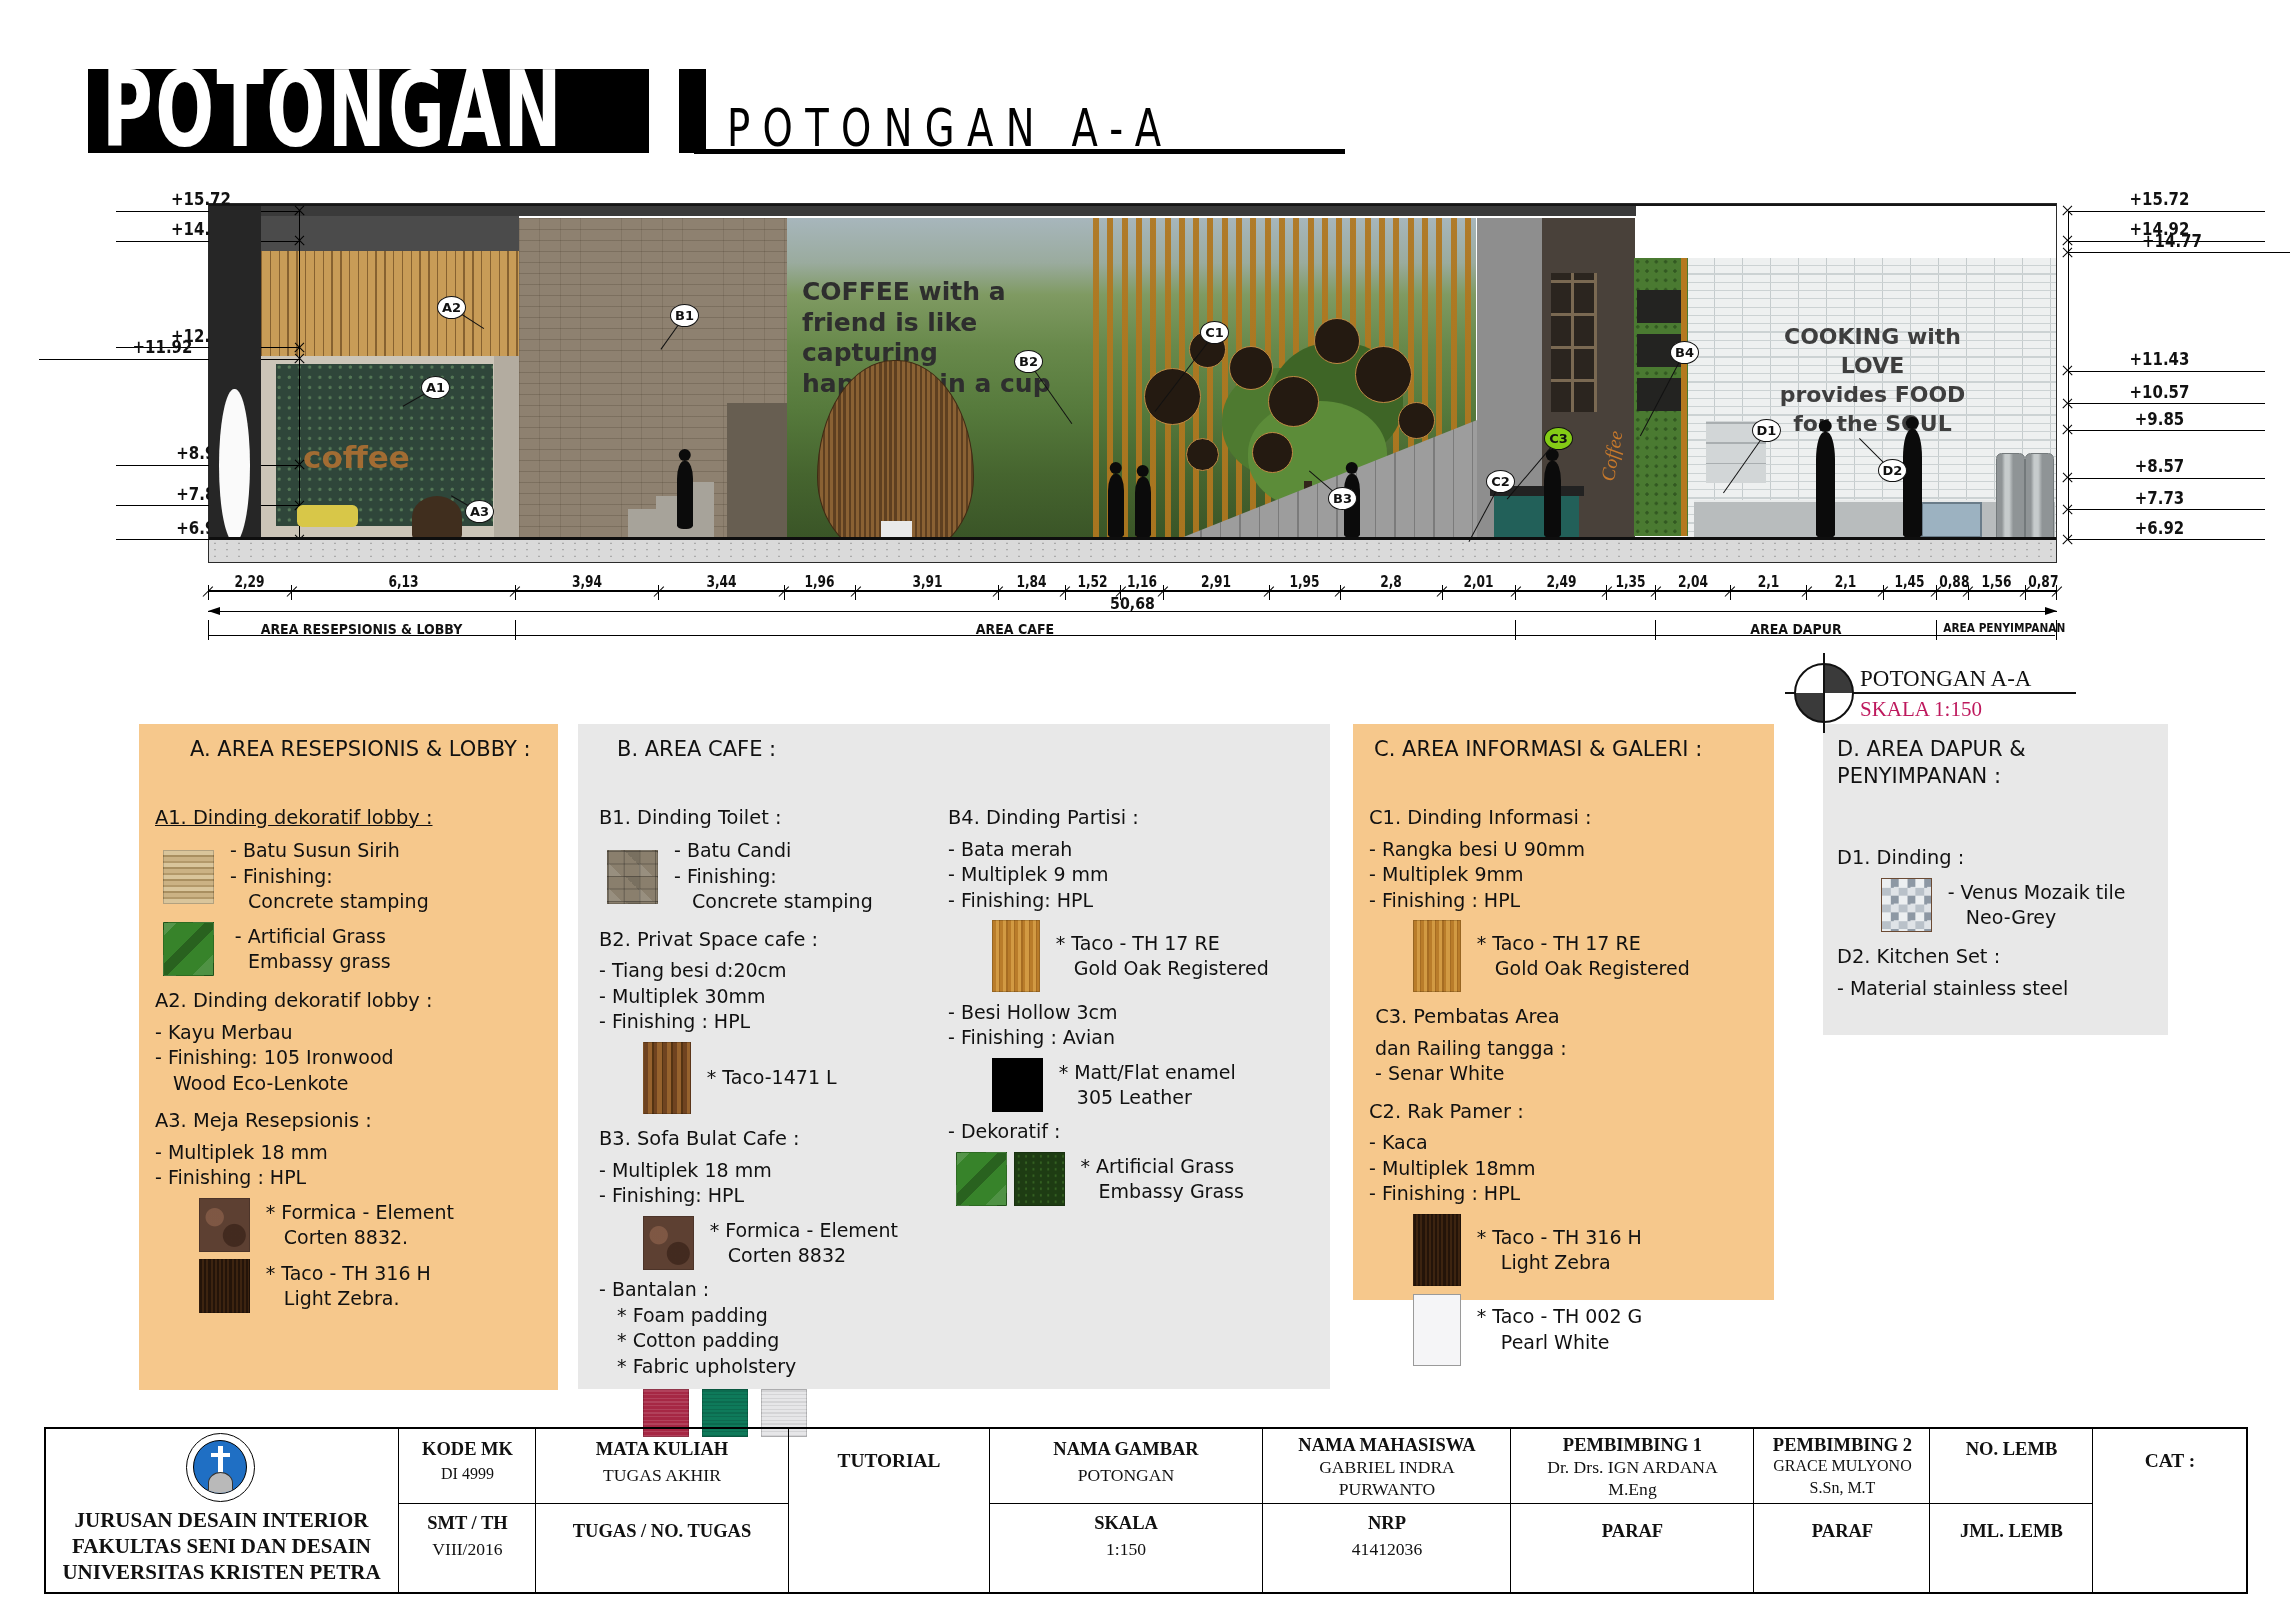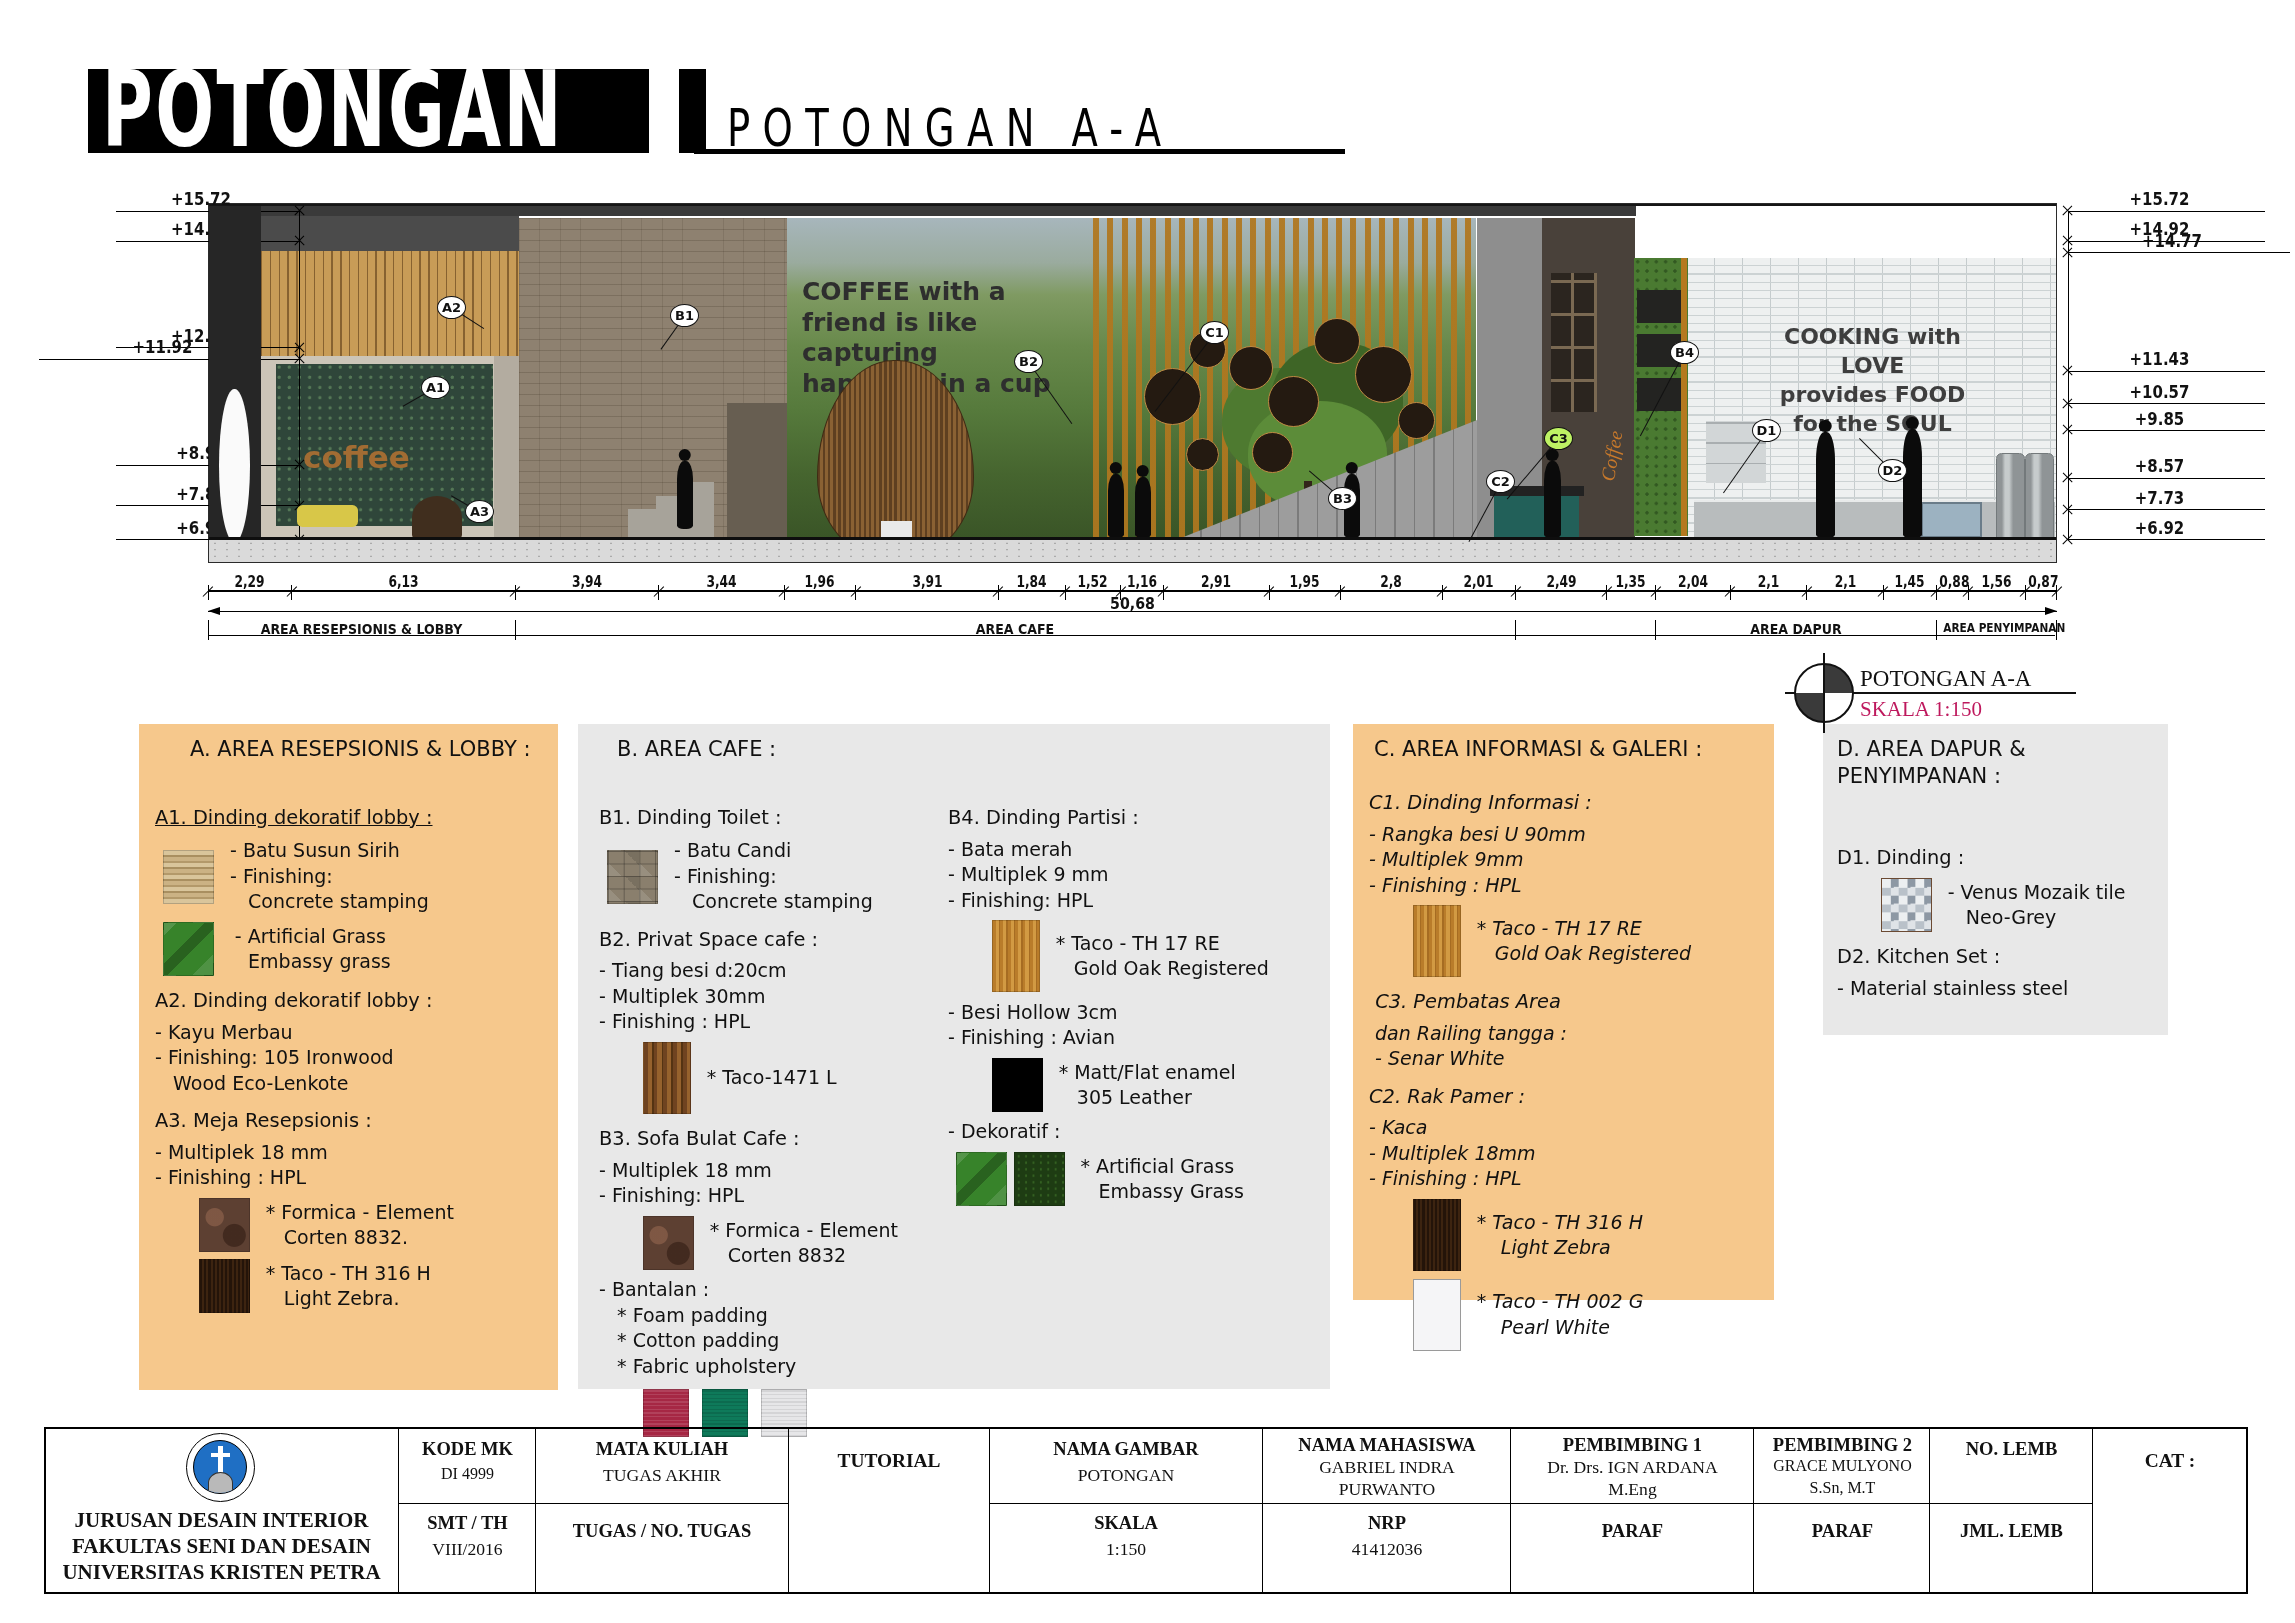--- a/index.html
+++ b/index.html
@@ -320,21 +320,21 @@
       <div style="position: absolute; left: 670px; top: 304px; width: 29px; height: 23px; background: rgb(255, 255, 255); border: 1.9px solid rgb(17, 17, 17); border-radius: 50%; display: flex; align-items: center; justify-content: center; font-size: 13px; font-weight: bold; z-index: 20; box-sizing: border-box;">B1</div>
       <div style="position: absolute; left: 1028px; top: 361px; width: 76px; height: 1.4px; background: rgb(17, 17, 17); transform: rotate(0.957589rad); transform-origin: 0px 50%; z-index: 19;"></div>
       <div style="position: absolute; left: 1014px; top: 350px; width: 29px; height: 23px; background: rgb(255, 255, 255); border: 1.9px solid rgb(17, 17, 17); border-radius: 50%; display: flex; align-items: center; justify-content: center; font-size: 13px; font-weight: bold; z-index: 20; box-sizing: border-box;">B2</div>
       <div style="position: absolute; left: 1215px; top: 332px; width: 99px; height: 1.4px; background: rgb(17, 17, 17); transform: rotate(2.22364rad); transform-origin: 0px 50%; z-index: 19;"></div>
       <div style="position: absolute; left: 1200px; top: 321px; width: 29px; height: 23px; background: rgb(255, 255, 255); border: 1.9px solid rgb(17, 17, 17); border-radius: 50%; display: flex; align-items: center; justify-content: center; font-size: 13px; font-weight: bold; z-index: 20; box-sizing: border-box;">C1</div>
       <div style="position: absolute; left: 1342px; top: 498px; width: 43px; height: 1.4px; background: rgb(17, 17, 17); transform: rotate(-2.43297rad); transform-origin: 0px 50%; z-index: 19;"></div>
       <div style="position: absolute; left: 1328px; top: 487px; width: 29px; height: 23px; background: rgb(255, 255, 255); border: 1.9px solid rgb(17, 17, 17); border-radius: 50%; display: flex; align-items: center; justify-content: center; font-size: 13px; font-weight: bold; z-index: 20; box-sizing: border-box;">B3</div>
       <div style="position: absolute; left: 1501px; top: 481px; width: 68px; height: 1.4px; background: rgb(17, 17, 17); transform: rotate(2.06474rad); transform-origin: 0px 50%; z-index: 19;"></div>
       <div style="position: absolute; left: 1486px; top: 470px; width: 29px; height: 23px; background: rgb(255, 255, 255); border: 1.9px solid rgb(17, 17, 17); border-radius: 50%; display: flex; align-items: center; justify-content: center; font-size: 13px; font-weight: bold; z-index: 20; box-sizing: border-box;">C2</div>
       <div style="position: absolute; left: 1558px; top: 438px; width: 79px; height: 1.4px; background: rgb(17, 17, 17); transform: rotate(2.27305rad); transform-origin: 0px 50%; z-index: 19;"></div>
-      <div style="position: absolute; left: 1544px; top: 427px; width: 29px; height: 23px; background: #bef264; border: 1.9px solid rgb(17, 17, 17); border-radius: 50%; display: flex; align-items: center; justify-content: center; font-size: 13px; font-weight: bold; z-index: 20; box-sizing: border-box;">C3</div>
+      <div style="position: absolute; left: 1544px; top: 427px; width: 29px; height: 23px; background: #84cc16; border: 1.9px solid rgb(17, 17, 17); border-radius: 50%; display: flex; align-items: center; justify-content: center; font-size: 13px; font-weight: bold; z-index: 20; box-sizing: border-box;">C3</div>
       <div style="position: absolute; left: 1684px; top: 352px; width: 94px; height: 1.4px; background: rgb(17, 17, 17); transform: rotate(2.05642rad); transform-origin: 0px 50%; z-index: 19;"></div>
       <div style="position: absolute; left: 1670px; top: 341px; width: 29px; height: 23px; background: rgb(255, 255, 255); border: 1.9px solid rgb(17, 17, 17); border-radius: 50%; display: flex; align-items: center; justify-content: center; font-size: 13px; font-weight: bold; z-index: 20; box-sizing: border-box;">B4</div>
       <div style="position: absolute; left: 1767px; top: 430px; width: 76px; height: 1.4px; background: rgb(17, 17, 17); transform: rotate(2.184rad); transform-origin: 0px 50%; z-index: 19;"></div>
       <div style="position: absolute; left: 1752px; top: 419px; width: 29px; height: 23px; background: rgb(255, 255, 255); border: 1.9px solid rgb(17, 17, 17); border-radius: 50%; display: flex; align-items: center; justify-content: center; font-size: 13px; font-weight: bold; z-index: 20; box-sizing: border-box;">D1</div>
       <div style="position: absolute; left: 1892px; top: 470px; width: 46px; height: 1.4px; background: rgb(17, 17, 17); transform: rotate(-2.35619rad); transform-origin: 0px 50%; z-index: 19;"></div>
       <div style="position: absolute; left: 1878px; top: 459px; width: 29px; height: 23px; background: rgb(255, 255, 255); border: 1.9px solid rgb(17, 17, 17); border-radius: 50%; display: flex; align-items: center; justify-content: center; font-size: 13px; font-weight: bold; z-index: 20; box-sizing: border-box;">D2</div>
       <div style="position: absolute; left: 139px; top: 724px; width: 419px; height: 666px; background: rgb(246, 200, 140); z-index: 8;">
         <div style="position: absolute; left: 51px; top: 13px; font-size: 21px; white-space: pre;">A. AREA RESEPSIONIS &amp; LOBBY :</div>
         <div style="position: absolute; left: 16px; top: 69px; width: 391px;">
           <div style="font-size: 19.4px; line-height: 1.34; white-space: pre; margin: 12px 0px 5.6px; text-decoration: underline;">A1. Dinding dekoratif lobby :</div>
@@ -445,21 +445,21 @@
             <div class="sw sw-grass2" style="margin-left: 6.5px;"></div>
             <div style="margin-left: 15.7px;">
               <div style="font-size: 19px; line-height: 1.34; white-space: pre;">* Artificial Grass</div>
               <div style="font-size: 19px; line-height: 1.34; white-space: pre;">   Embassy Grass</div>
             </div>
           </div>
         </div>
       </div>
       <div style="position: absolute; left: 1353px; top: 724px; width: 421px; height: 576px; background: rgb(246, 200, 140); z-index: 8;">
         <div style="position: absolute; left: 21px; top: 13px; font-size: 21px; white-space: pre;">C. AREA INFORMASI &amp; GALERI :</div>
-        <div style="position: absolute; left: 16px; top: 54px; width: 396px; font-style: italic;">
+        <div style="position: absolute; left: 16px; top: 69px; width: 396px;">
           <div style="font-size: 19.4px; line-height: 1.34; white-space: pre; margin: 12px 0px 5.6px;">C1. Dinding Informasi :</div>
           <div style="font-size: 19px; line-height: 1.34; white-space: pre;">- Rangka besi U 90mm</div>
           <div style="font-size: 19px; line-height: 1.34; white-space: pre;">- Multiplek 9mm</div>
           <div style="font-size: 19px; line-height: 1.34; white-space: pre;">- Finishing : HPL</div>
           <div style="display: flex; align-items: center; margin: 7.4px 0px 7.4px 44px;">
             <div class="sw sw-th17 swtall"></div>
             <div style="margin-left: 15.7px;">
               <div style="font-size: 19px; line-height: 1.34; white-space: pre;">* Taco - TH 17 RE</div>
               <div style="font-size: 19px; line-height: 1.34; white-space: pre;">   Gold Oak Registered</div>
             </div>

